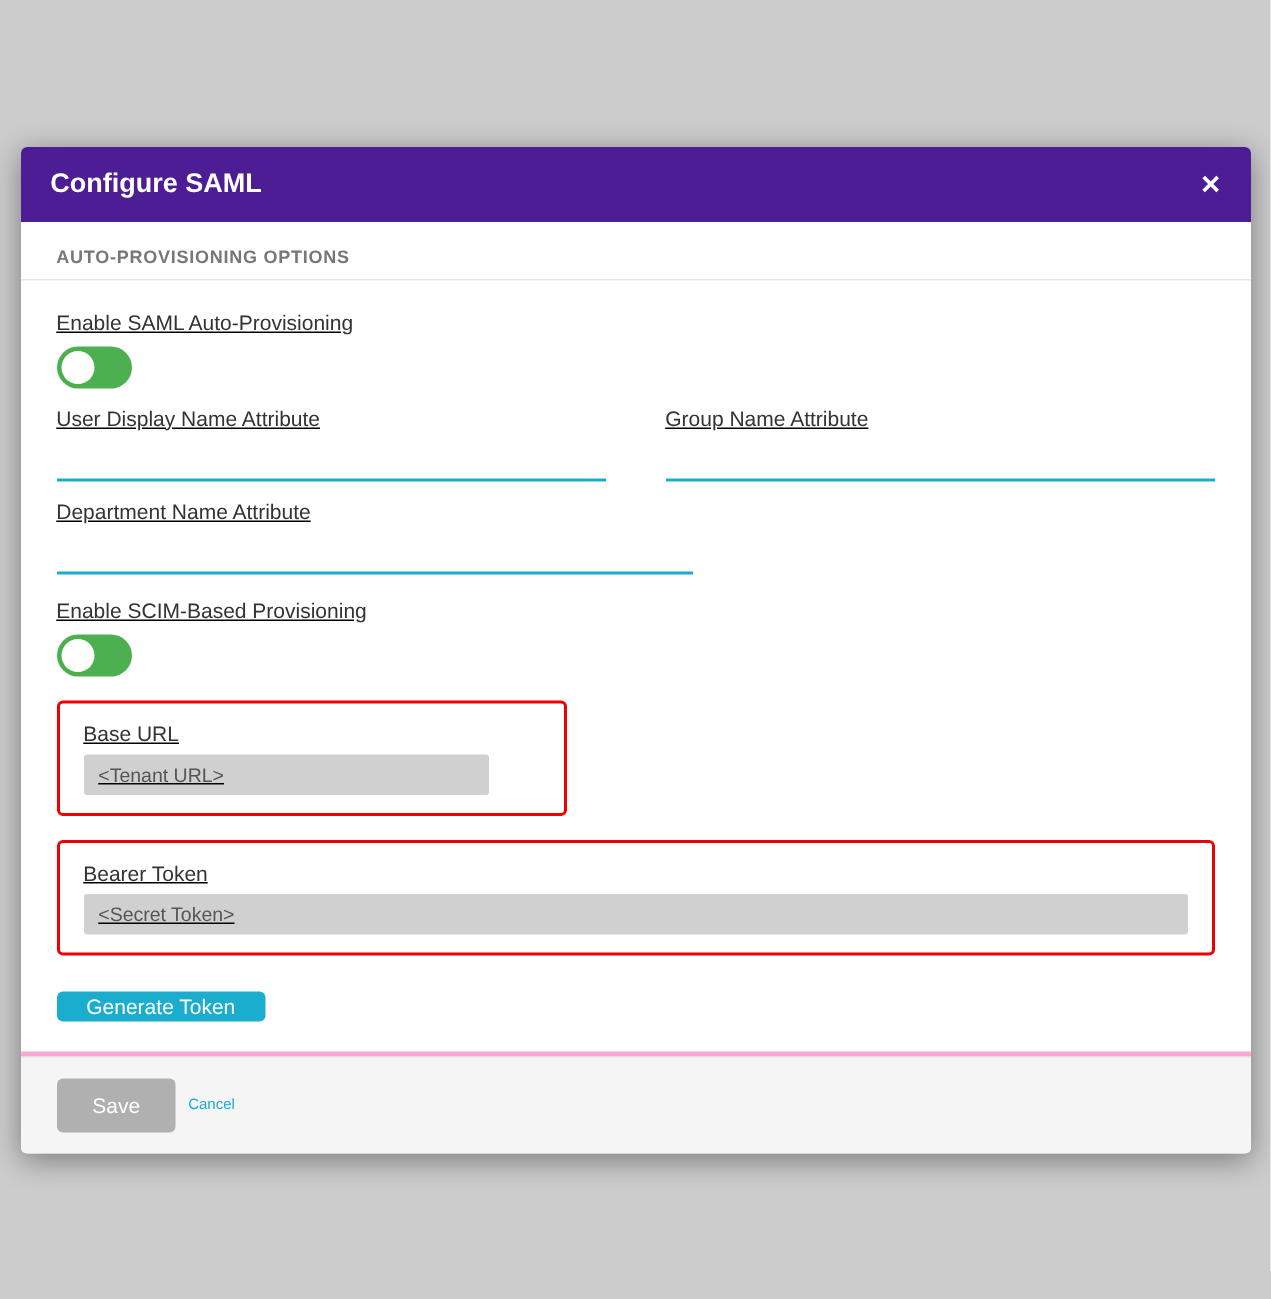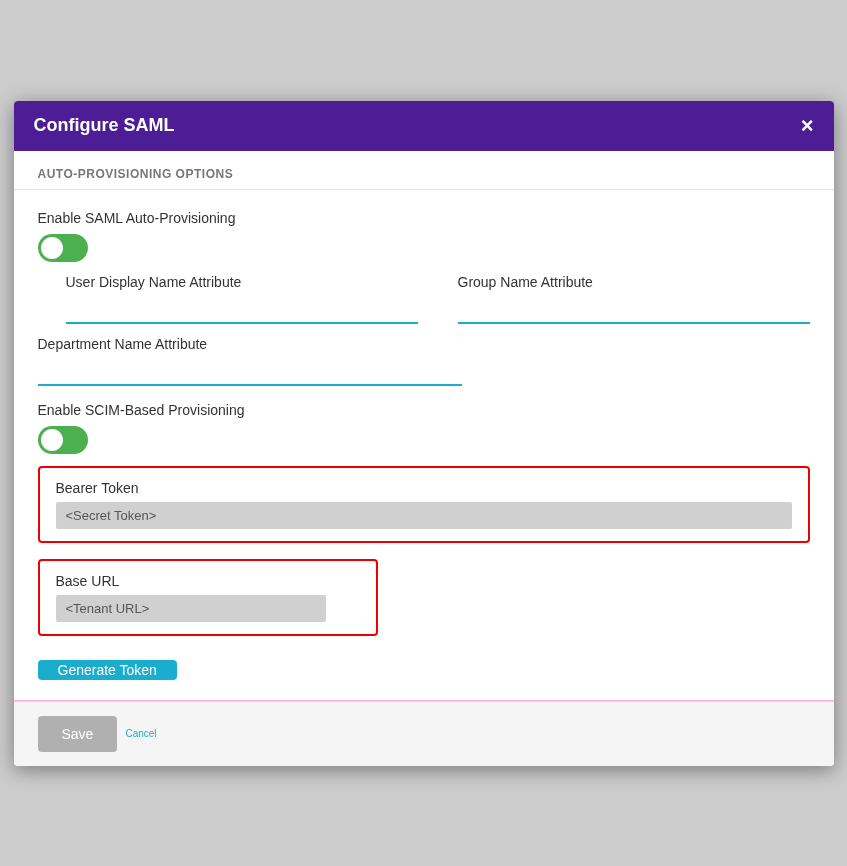--- a/index.html
+++ b/index.html
@@ -56,21 +56,22 @@
       padding: 16px 24px 8px 24px;
       color: #777;
       font-size: 12px;
       font-weight: bold;
       letter-spacing: 0.5px;
       text-transform: uppercase;
       border-bottom: 1px solid #e8e8e8;
     }
     .section-content {
       padding: 20px 24px;
-      border-bottom: 1px solid #f9a8d4;
+      border-bottom: 3px solid #f9a8d4;
+      text-decoration: underline;
     }
     .field-label {
       font-size: 14px;
       color: #333;
       margin-bottom: 8px;
       display: block;
     }
     .toggle-container {
       display: flex;
       align-items: center;
@@ -104,21 +105,20 @@
       left: 7px;
       top: 6px;
       color: white;
       font-size: 14px;
       font-weight: bold;
       z-index: 1;
     }
     .two-col {
       display: flex;
       gap: 40px;
-      margin-left: 28px;
     }
     .two-col .field-group {
       flex: 1;
     }
     .field-group {
       margin-bottom: 12px;
     }
     .text-input {
       width: 100%;
       border: none;
@@ -262,29 +262,29 @@
           <div class="toggle-container">
             <label class="toggle">
 
               <span class="toggle-slider"></span>
               <span class="toggle-check">✓</span>
             </label>
           </div>
         </div>
 
         
+        <div class="highlighted-box" style="margin-top:16px; width:340px;">
+          <span class="field-label">Base URL</span>
+          <span class="placeholder-input" style="width:270px;">&lt;Tenant URL&gt;</span>
+        </div>
+
+        
         <div class="highlighted-box">
           <span class="field-label">Bearer Token</span>
           <span class="placeholder-input-wide">&lt;Secret Token&gt;</span>
-        </div>
-
-        
-        <div class="highlighted-box" style="margin-top:16px; width:340px;">
-          <span class="field-label">Base URL</span>
-          <span class="placeholder-input" style="width:270px;">&lt;Tenant URL&gt;</span>
         </div>
 
         
         <button class="generate-btn">Generate Token</button>
 
       </div>
 
     </div>
 
     <div class="modal-footer">

